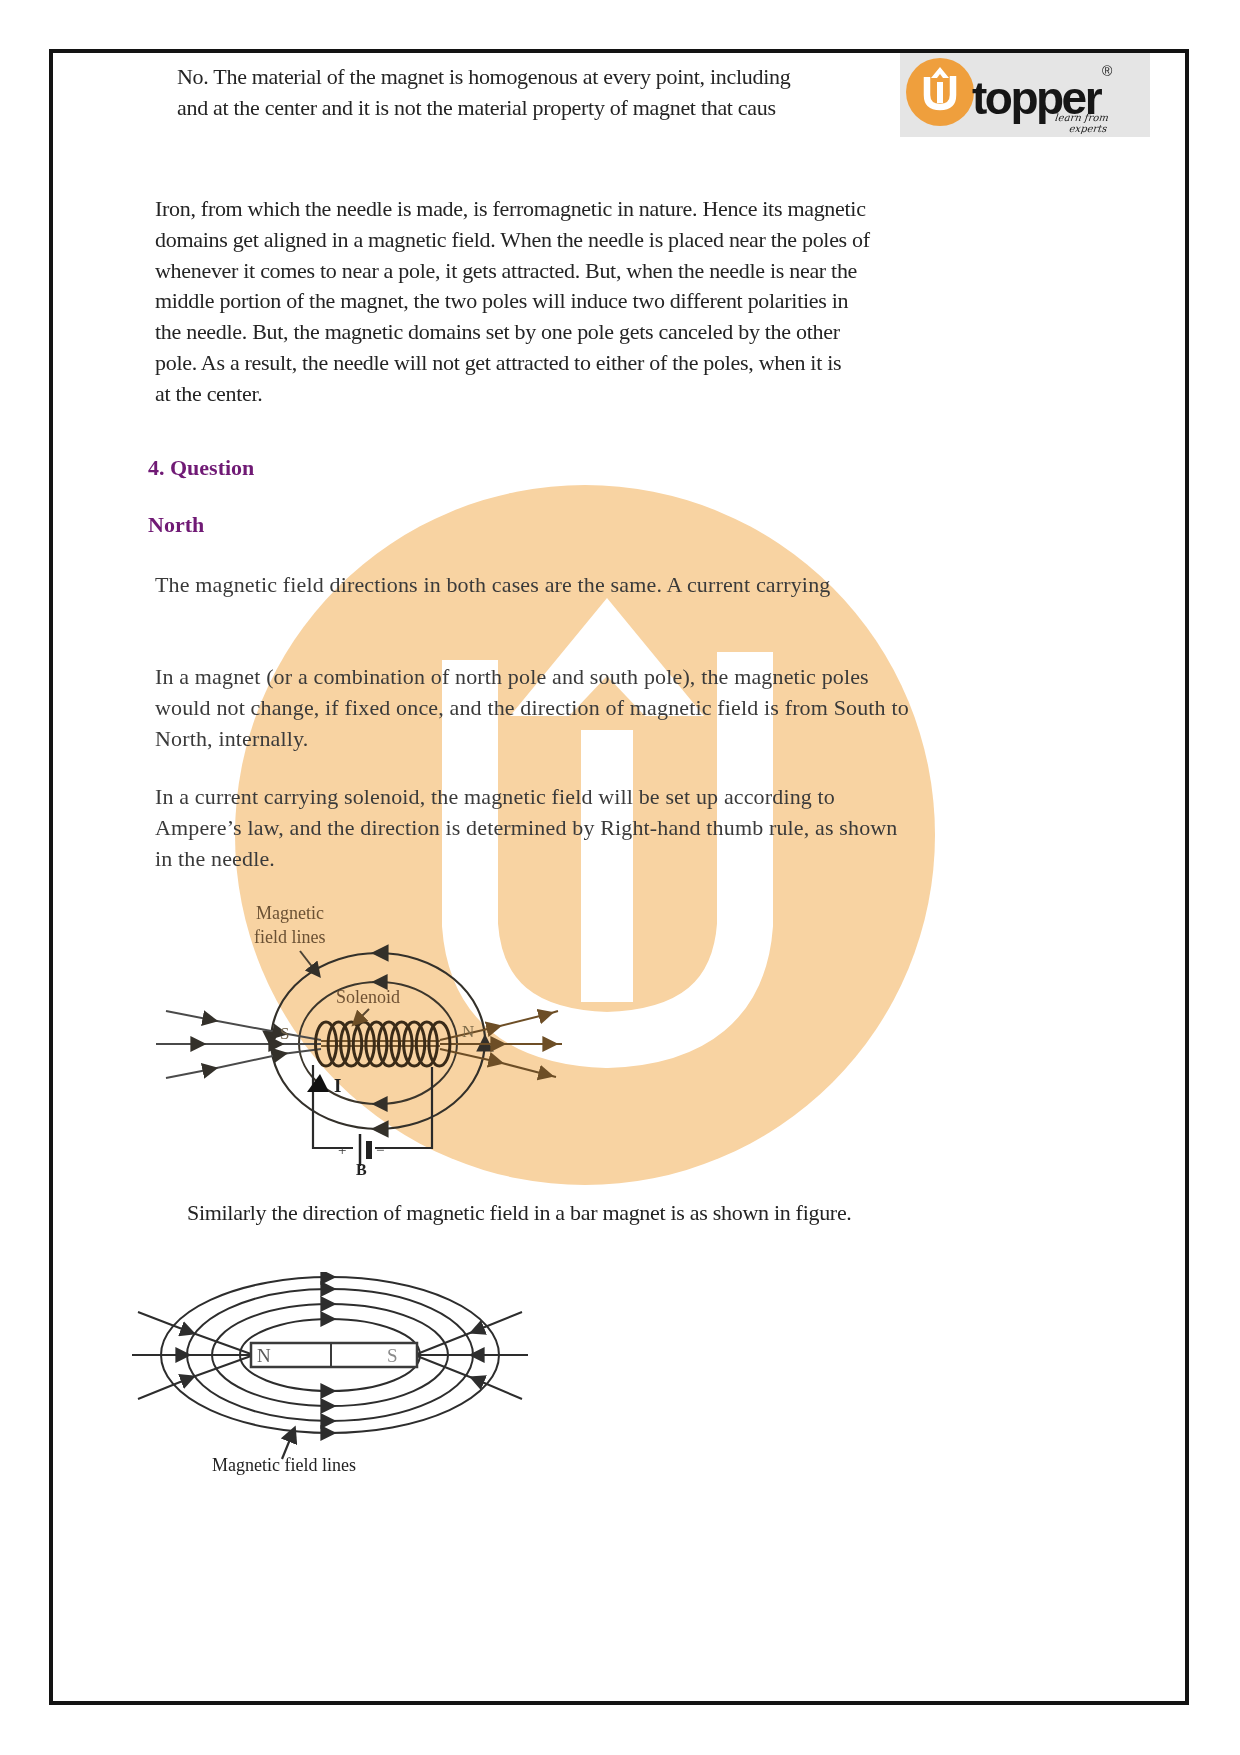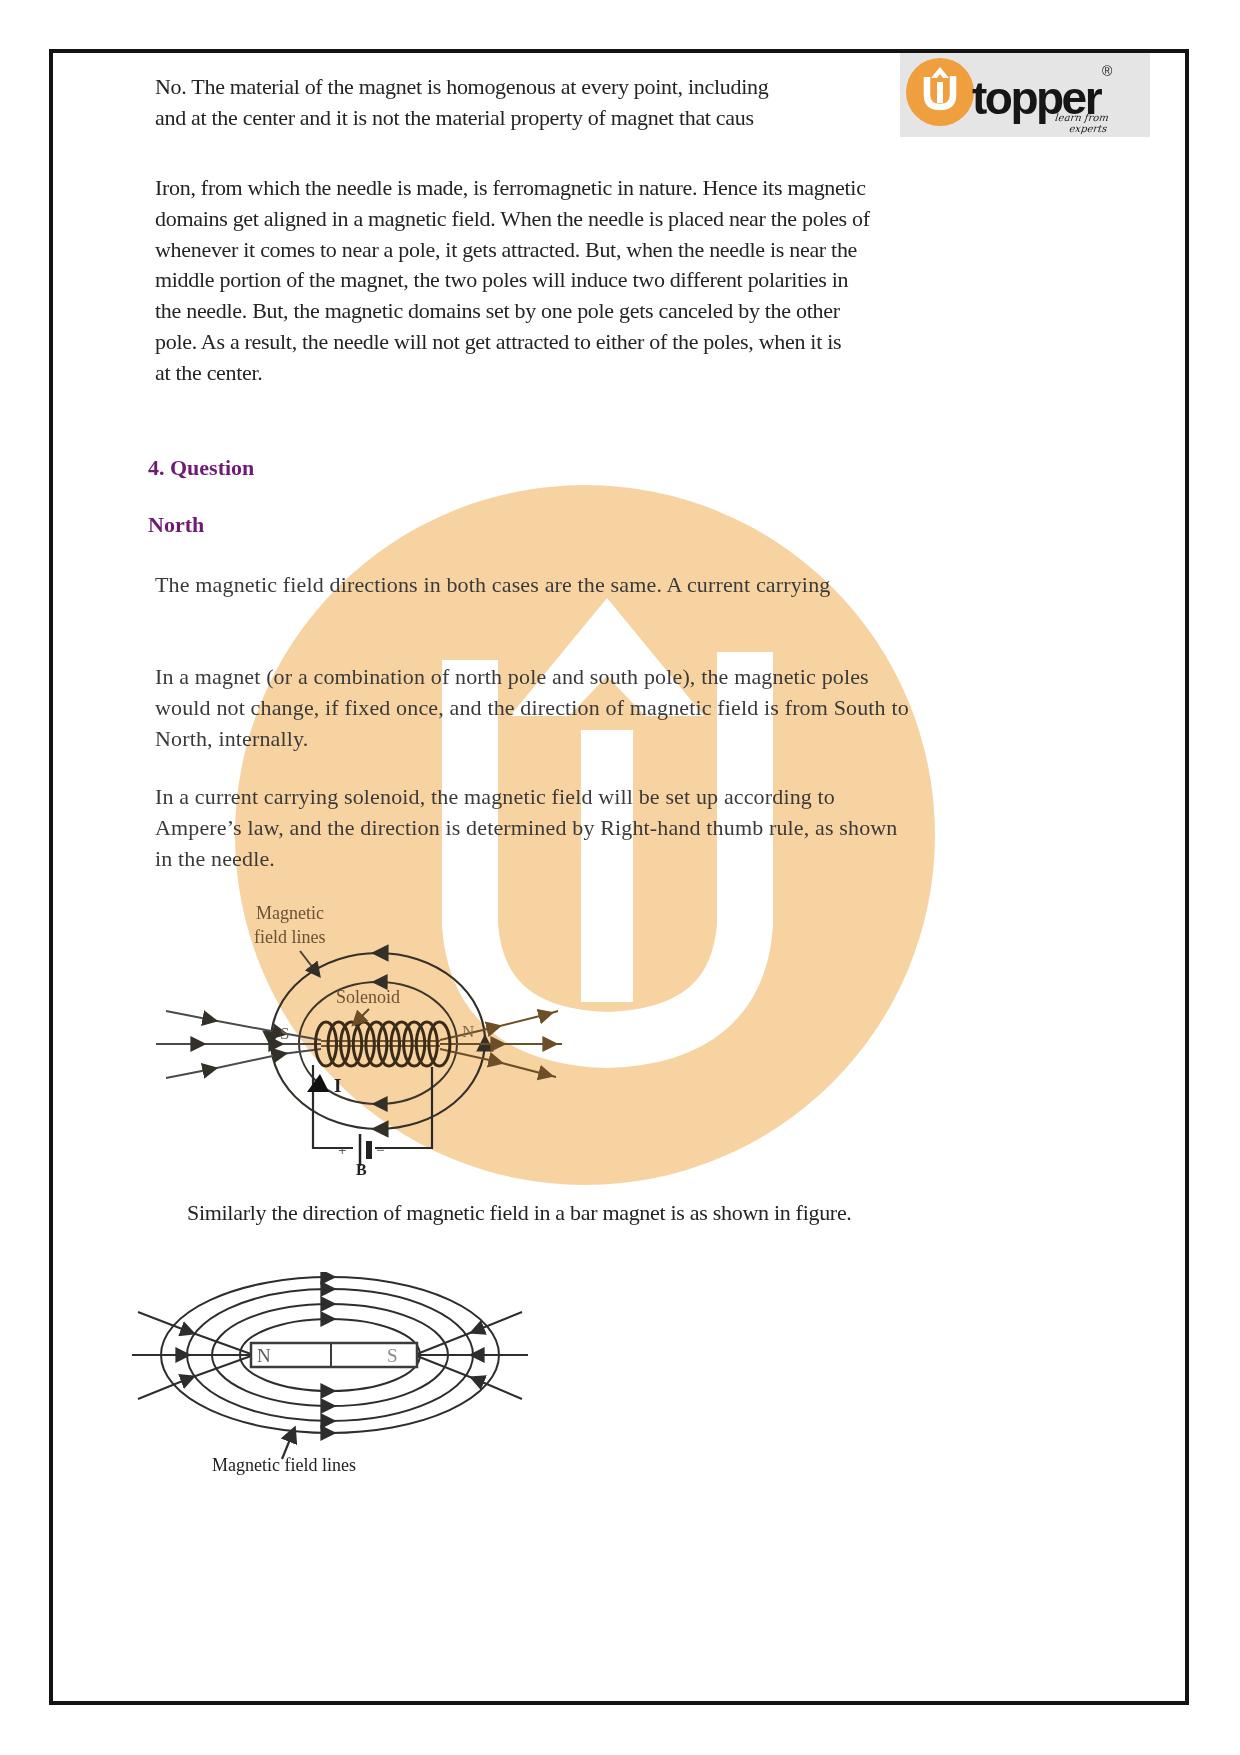--- a/index.html
+++ b/index.html
@@ -34,38 +34,38 @@
     <circle cx="585" cy="835" r="350" fill="#F8D3A2"></circle>
     <path d="M470,660 L470,925 Q478,1036 607,1040 Q737,1036 745,925 L745,652" stroke="#ffffff" stroke-width="56" fill="none"></path>
     <line x1="607" y1="1002" x2="607" y2="730" stroke="#ffffff" stroke-width="52"></line>
     <polygon points="607,598 704,716 645,716 607,676 569,716 510,716" fill="#ffffff"></polygon>
   </svg>
 
   <div class="frame"></div>
 
   <div class="content">
 
-    <div class="para cond" style="top:72px;">
+    <div class="para cond" style="top:62px;margin-left:22px;">
         <div class="tline">No. The material of the magnet is homogenous at every point, including</div>
         <div class="tline">and at the center and it is not the material property of magnet that caus</div>
       </div>
 
     <div class="logo-box">
       <svg width="76" height="78" style="position:absolute;left:3px;top:2px;" viewBox="0 0 76 78">
         <circle cx="37" cy="37" r="34" fill="#EF9F3D"></circle>
         <path d="M24,22 L24,40 Q24,52 37,52 Q50,52 50,40 L50,21" stroke="#ffffff" stroke-width="6.5" fill="none"></path>
         <line x1="37" y1="48" x2="37" y2="27" stroke="#ffffff" stroke-width="6"></line>
         <polygon points="37,12 46,23 40,23 37,19 34,23 28,23" fill="#ffffff"></polygon>
       </svg>
       <span class="logo-word">topper</span>
       <span class="logo-reg">®</span>
       <span class="logo-tag">learn from experts</span>
     </div>
 
-    <div class="para cond" style="top:173px;">
+    <div class="para cond" style="top:194px;">
         <div class="tline">Iron, from which the needle is made, is ferromagnetic in nature. Hence its magnetic</div>
         <div class="tline">domains get aligned in a magnetic field. When the needle is placed near the poles of</div>
         <div class="tline">whenever it comes to near a pole, it gets attracted. But, when the needle is near the</div>
         <div class="tline">middle portion of the magnet, the two poles will induce two different polarities in</div>
         <div class="tline">the needle. But, the magnetic domains set by one pole gets canceled by the other</div>
         <div class="tline">pole. As a result, the needle will not get attracted to either of the poles, when it is</div>
         <div class="tline">at the center.</div>
       </div>
 
     <div class="hd" style="top:455px;">4. Question</div>

